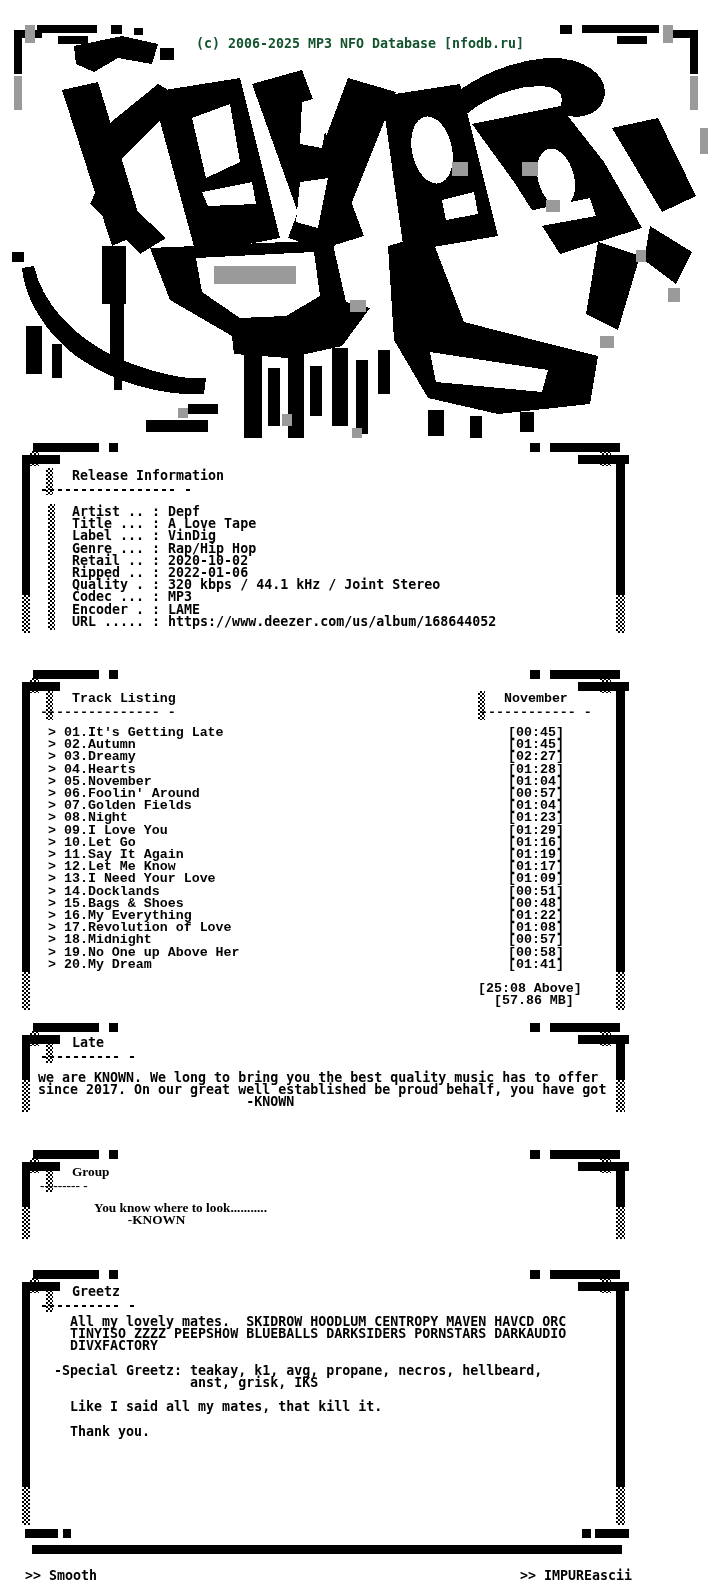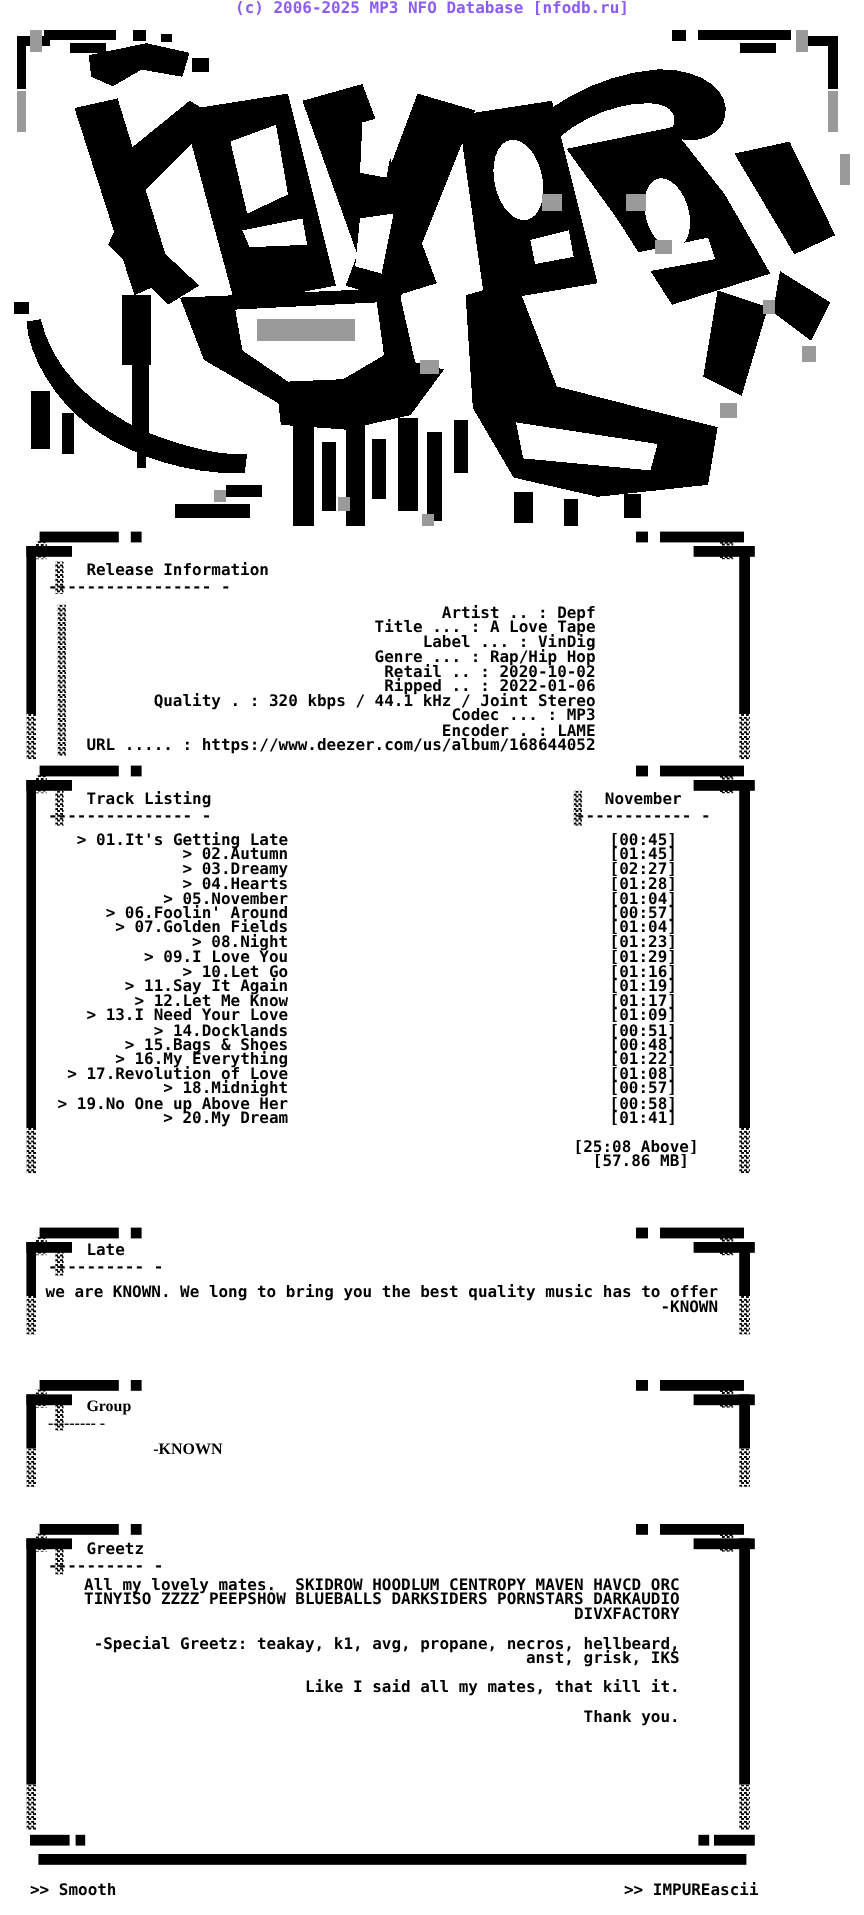--- a/index.html
+++ b/index.html
@@ -5,21 +5,21 @@
   html,body{margin:0;padding:0;}
   body{
     width:720px;height:1596px;position:relative;overflow:hidden;
     background:#ffffff;color:#000;
     font-family:"DejaVu Sans Mono",monospace;
     font-weight:bold;font-size:13.3px;line-height:12.2px;
   }
   .t{position:absolute;white-space:pre;}
   .d{position:absolute;background:#000;}
   .dz{position:absolute;background-image:repeating-conic-gradient(#000 0% 25%, transparent 0% 50%);background-size:4px 4px;}
-  .box{position:absolute;left:22px;width:612px;text-align:right;}
+  .box{position:absolute;left:22px;width:612px;}
   
   .bar-tl1{left:11px;top:0;width:66px;height:9px;}
   .sq-tl{left:87px;top:0;width:9px;height:9px;}
   .dz-tl{left:8px;top:8px;width:9px;height:15px;}
   .bar-tl2{left:0;top:12px;width:38px;height:9px;}
   .vbar-l{left:0;top:12px;width:8px;}
   .vtail-l{left:0;width:8px;height:38px;}
   .sq-tr{left:508px;top:0;width:10px;height:9px;}
   .bar-tr1{left:528px;top:0;width:70px;height:9px;}
   .dz-tr{left:578px;top:6px;width:11px;height:17px;}
@@ -32,21 +32,21 @@
   .lines .ln{white-space:pre;min-height:12.2px;}
   .frow{white-space:pre;min-height:12.2px;}
   .trow{position:relative;white-space:pre;min-height:12.2px;}
   .tdur{position:absolute;left:460px;top:0;}
   #hdr{left:0;top:2px;width:720px;text-align:center;white-space:pre;}
   #logo-wrap{position:absolute;left:0;top:0;width:720px;height:444px;}
 </style>
 </head>
 <body>
 
-<div id="hdr" class="t" style="color: #8b5cf6;">(c) 2006-2025 MP3 NFO Database [nfodb.ru]</div>
+<div id="hdr" class="t" style="color: #14532d; margin-top: 36px;">(c) 2006-2025 MP3 NFO Database [nfodb.ru]</div>
 
 <div id="logo-wrap">
 <svg width="720" height="444" viewBox="0 0 720 444" shape-rendering="crispEdges">
   <g fill="#000">
 
     <rect x="14" y="30" width="8" height="44"></rect>
         <rect x="22" y="30" width="20" height="8"></rect>
     <rect x="690" y="30" width="8" height="44"></rect>
         <rect x="672" y="30" width="18" height="8"></rect>
 
@@ -142,21 +142,21 @@
   <div class="d bar-tr2"></div>
   <div class="d vbar-r" style="height:140px"></div>
   <div class="dz vtail-r" style="top:152px"></div>
   <div class="dz" style="left:24px;top:25px;width:7px;height:27px"></div>
   <div class="dz" style="left:26px;top:61px;width:7px;height:126px"></div>
   <div class="sec-title" style="top:27px">Release Information</div>
   <div class="sec-underline" style="top:41px">----------------- -</div>
   <div class="lines" style="left:50px;top:63px" id="release-fields"><div class="frow"><span>Artist .. : </span><span>Depf</span></div><div class="frow"><span>Title ... : </span><span>A Love Tape</span></div><div class="frow"><span>Label ... : </span><span>VinDig</span></div><div class="frow"><span>Genre ... : </span><span>Rap/Hip Hop</span></div><div class="frow"><span>Retail .. : </span><span>2020-10-02</span></div><div class="frow"><span>Ripped .. : </span><span>2022-01-06</span></div><div class="frow"><span>Quality . : </span><span>320 kbps / 44.1 kHz / Joint Stereo</span></div><div class="frow"><span>Codec ... : </span><span>MP3</span></div><div class="frow"><span>Encoder . : </span><span>LAME</span></div><div class="frow"><span>URL ..... : </span><span>https://www.deezer.com/us/album/168644052</span></div></div>
 </section>
 
-<section class="box" style="top:638px;height:365px;">
+<section class="box" style="top:670px;height:365px;font-family:Liberation Mono, monospace;">
   <div class="d bar-tl1"></div>
   <div class="d sq-tl"></div>
   <div class="dz dz-tl"></div>
   <div class="d bar-tl2"></div>
   <div class="d vbar-l" style="height:290px"></div>
   <div class="dz vtail-l" style="top:302px"></div>
   <div class="d sq-tr"></div>
   <div class="d bar-tr1"></div>
   <div class="dz dz-tr"></div>
   <div class="d bar-tr2"></div>
@@ -182,40 +182,40 @@
   <div class="dz vtail-l" style="top:57px;height:32px"></div>
   <div class="d sq-tr"></div>
   <div class="d bar-tr1"></div>
   <div class="dz dz-tr"></div>
   <div class="d bar-tr2"></div>
   <div class="d vbar-r" style="height:45px"></div>
   <div class="dz vtail-r" style="top:57px;height:32px"></div>
   <div class="dz" style="left:24px;top:12px;width:7px;height:28px"></div>
   <div class="sec-title" style="top:14px">Late</div>
   <div class="sec-underline" style="top:28px">---------- -</div>
-  <div class="lines" style="left:16px;top:49px"><div class="ln">we are KNOWN. We long to bring you the best quality music has to offer</div><div class="ln">                          -KNOWN</div></div>
+  <div class="lines" style="left:16px;top:49px"><div class="ln">we are KNOWN. We long to bring you the best quality music has to offer</div><div class="ln">since 2017. On our great well established be proud behalf, you have got</div><div class="ln">                          -KNOWN</div></div>
 </section>
 
 <section class="box" style="top:1150px;height:115px;font-family:Liberation Serif, serif;">
   <div class="d bar-tl1"></div>
   <div class="d sq-tl"></div>
   <div class="dz dz-tl"></div>
   <div class="d bar-tl2"></div>
   <div class="d vbar-l" style="height:45px"></div>
   <div class="dz vtail-l" style="top:57px;height:32px"></div>
   <div class="d sq-tr"></div>
   <div class="d bar-tr1"></div>
   <div class="dz dz-tr"></div>
   <div class="d bar-tr2"></div>
   <div class="d vbar-r" style="height:45px"></div>
   <div class="dz vtail-r" style="top:57px;height:32px"></div>
   <div class="dz" style="left:24px;top:14px;width:7px;height:28px"></div>
   <div class="sec-title" style="top:16px">Group</div>
   <div class="sec-underline" style="top:30px">--------- -</div>
-  <div class="lines" style="left:16px;top:52px"><div class="ln">                           -KNOWN</div></div>
+  <div class="lines" style="left:16px;top:52px"><div class="ln">                 You know where to look...........</div><div class="ln">                           -KNOWN</div></div>
 </section>
 
 <section class="box" style="top:1270px;height:290px;">
   <div class="d bar-tl1"></div>
   <div class="d sq-tl"></div>
   <div class="dz dz-tl"></div>
   <div class="d bar-tl2"></div>
   <div class="d vbar-l" style="height:205px"></div>
   <div class="dz vtail-l" style="top:217px"></div>
   <div class="d sq-tr"></div>

